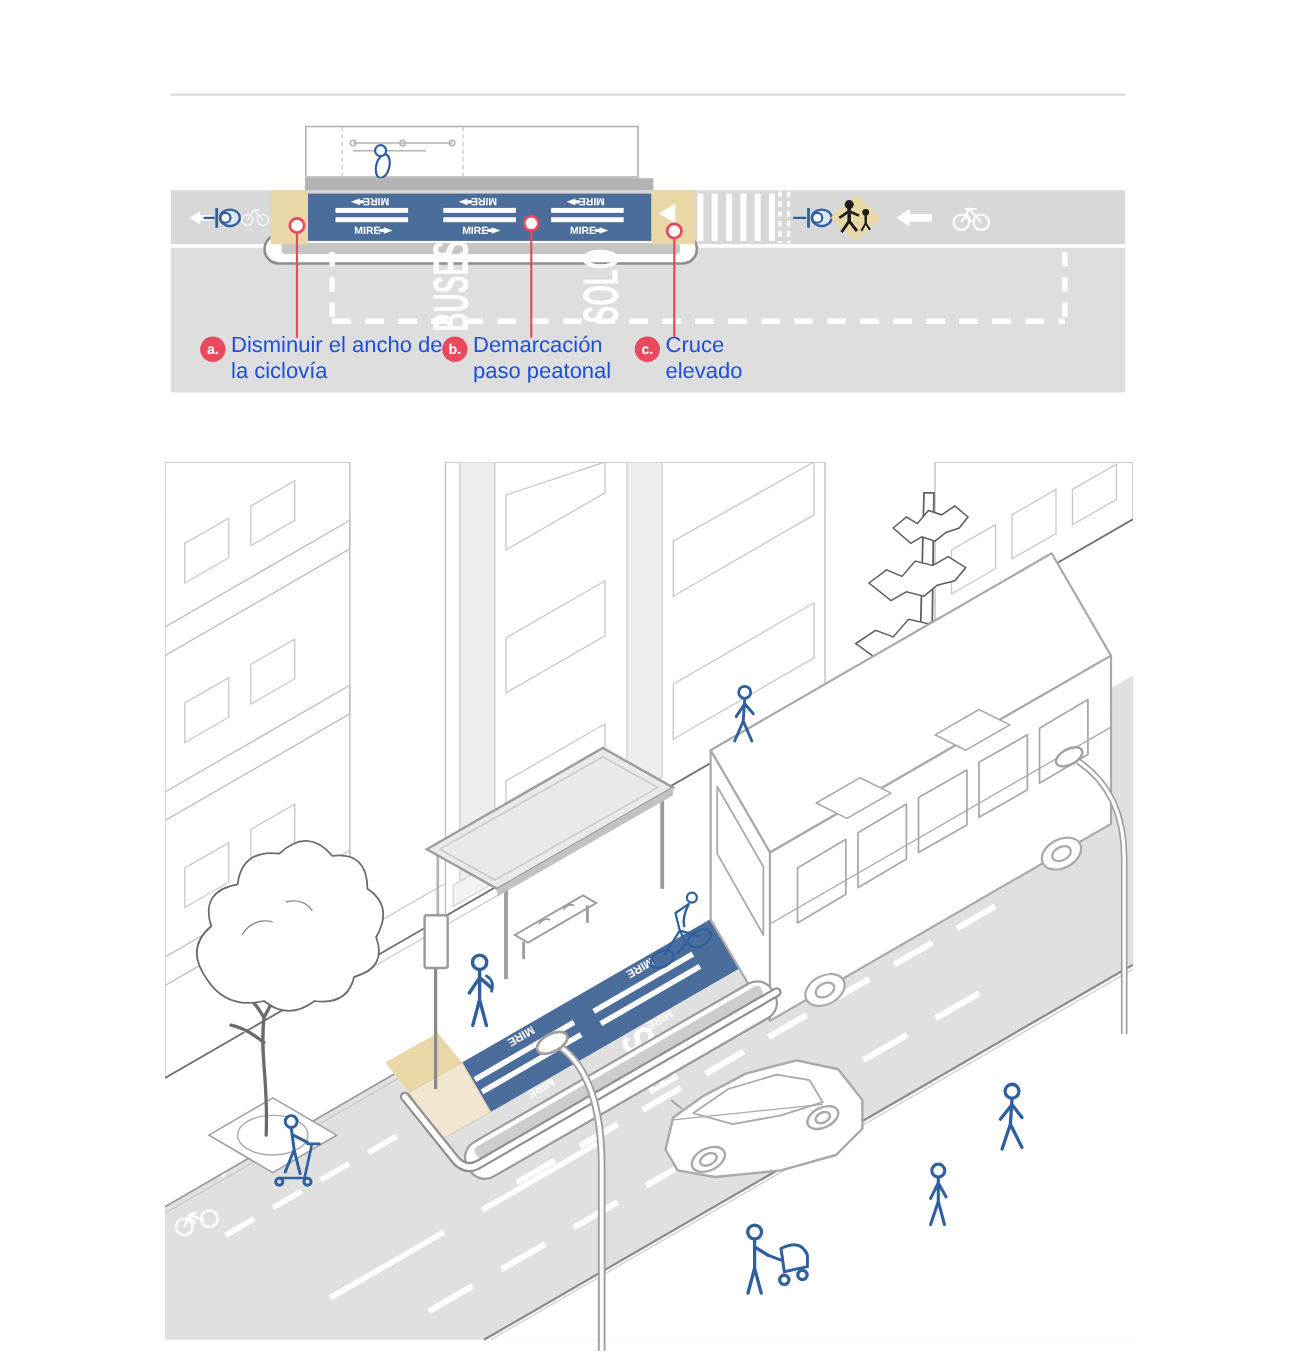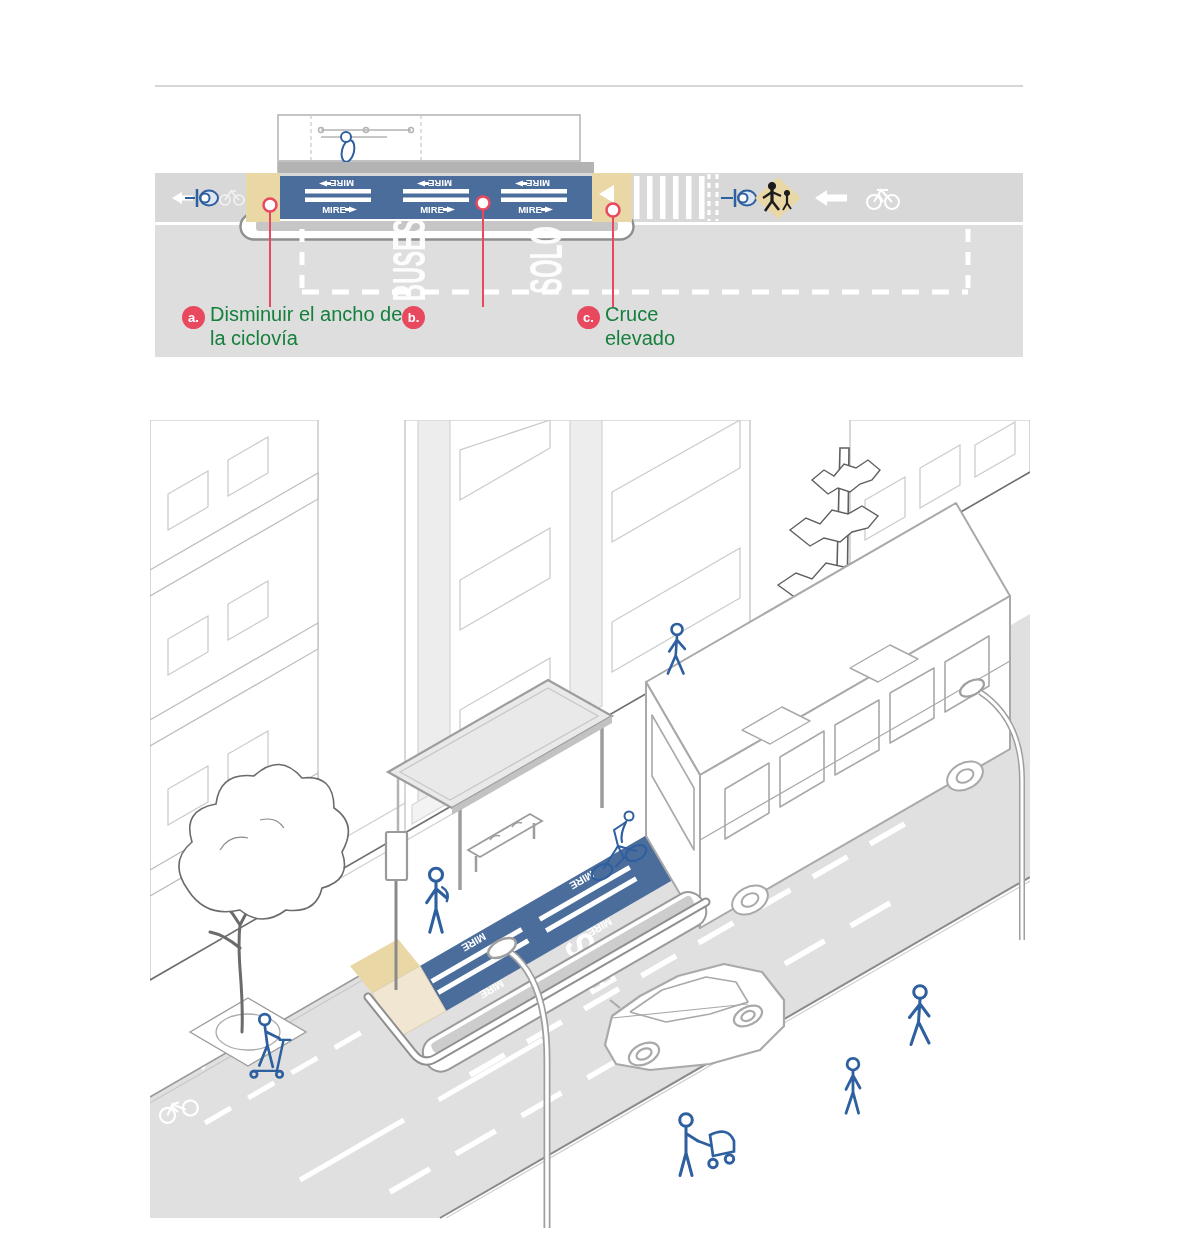--- a/index.html
+++ b/index.html
@@ -4,21 +4,21 @@
 <style>
   html,body{margin:0;padding:0;background:#ffffff;}
   .page{position:relative;width:1182px;height:1245px;background:#fff;overflow:hidden;
         font-family:"Liberation Sans", sans-serif;}
   .abs{position:absolute;}
   svg text{font-family:"Liberation Sans", sans-serif;}
   .ann-row{position:absolute;left:0;top:0;width:1182px;height:0;}
   .ann{position:absolute;display:flex;align-items:flex-start;}
   .ann-badge{width:23px;height:23px;border-radius:50%;color:#fff;font-size:13px;font-weight:bold;
              display:flex;align-items:center;justify-content:center;flex:0 0 23px;margin-top:3px;}
-  .ann-label{font-size:20px;line-height:1.18;color:#15803d;margin-left:5px;}
+  .ann-label{font-size:20px;line-height:1.18;color:#1d4ed8;margin-left:5px;}
 </style>
 </head>
 <body>
 
 <div class="page">
 
   <svg class="abs" style="left:155px;top:85px" width="868" height="272" viewBox="0 0 868 272">
 
     <rect x="0" y="0" width="868" height="2" fill="#d6d6d6"></rect>
 
@@ -163,20 +163,21 @@
     </g>
   </svg>
 
   <div class="ann-row">
     <div class="ann" style="left:182px;top:303px">
       <div class="ann-badge" style="background:#e8495f">a.</div>
       <div class="ann-label" style="max-width:195px">Disminuir el ancho de la ciclovía</div>
     </div>
     <div class="ann" style="left:402px;top:303px">
       <div class="ann-badge" style="background:#e8495f">b.</div>
+      <div class="ann-label" style="max-width:150px">Demarcación paso peatonal</div>
     </div>
     <div class="ann" style="left:577px;top:303px">
       <div class="ann-badge" style="background:#e8495f">c.</div>
       <div class="ann-label" style="max-width:100px">Cruce elevado</div>
     </div>
   </div>
 
   <svg class="abs" style="left:150px;top:420px" width="880" height="825" viewBox="0 0 880 825">
 
     <polygon points="0,677 880,169 880,798 0,798" fill="#e0e0e0"></polygon>

